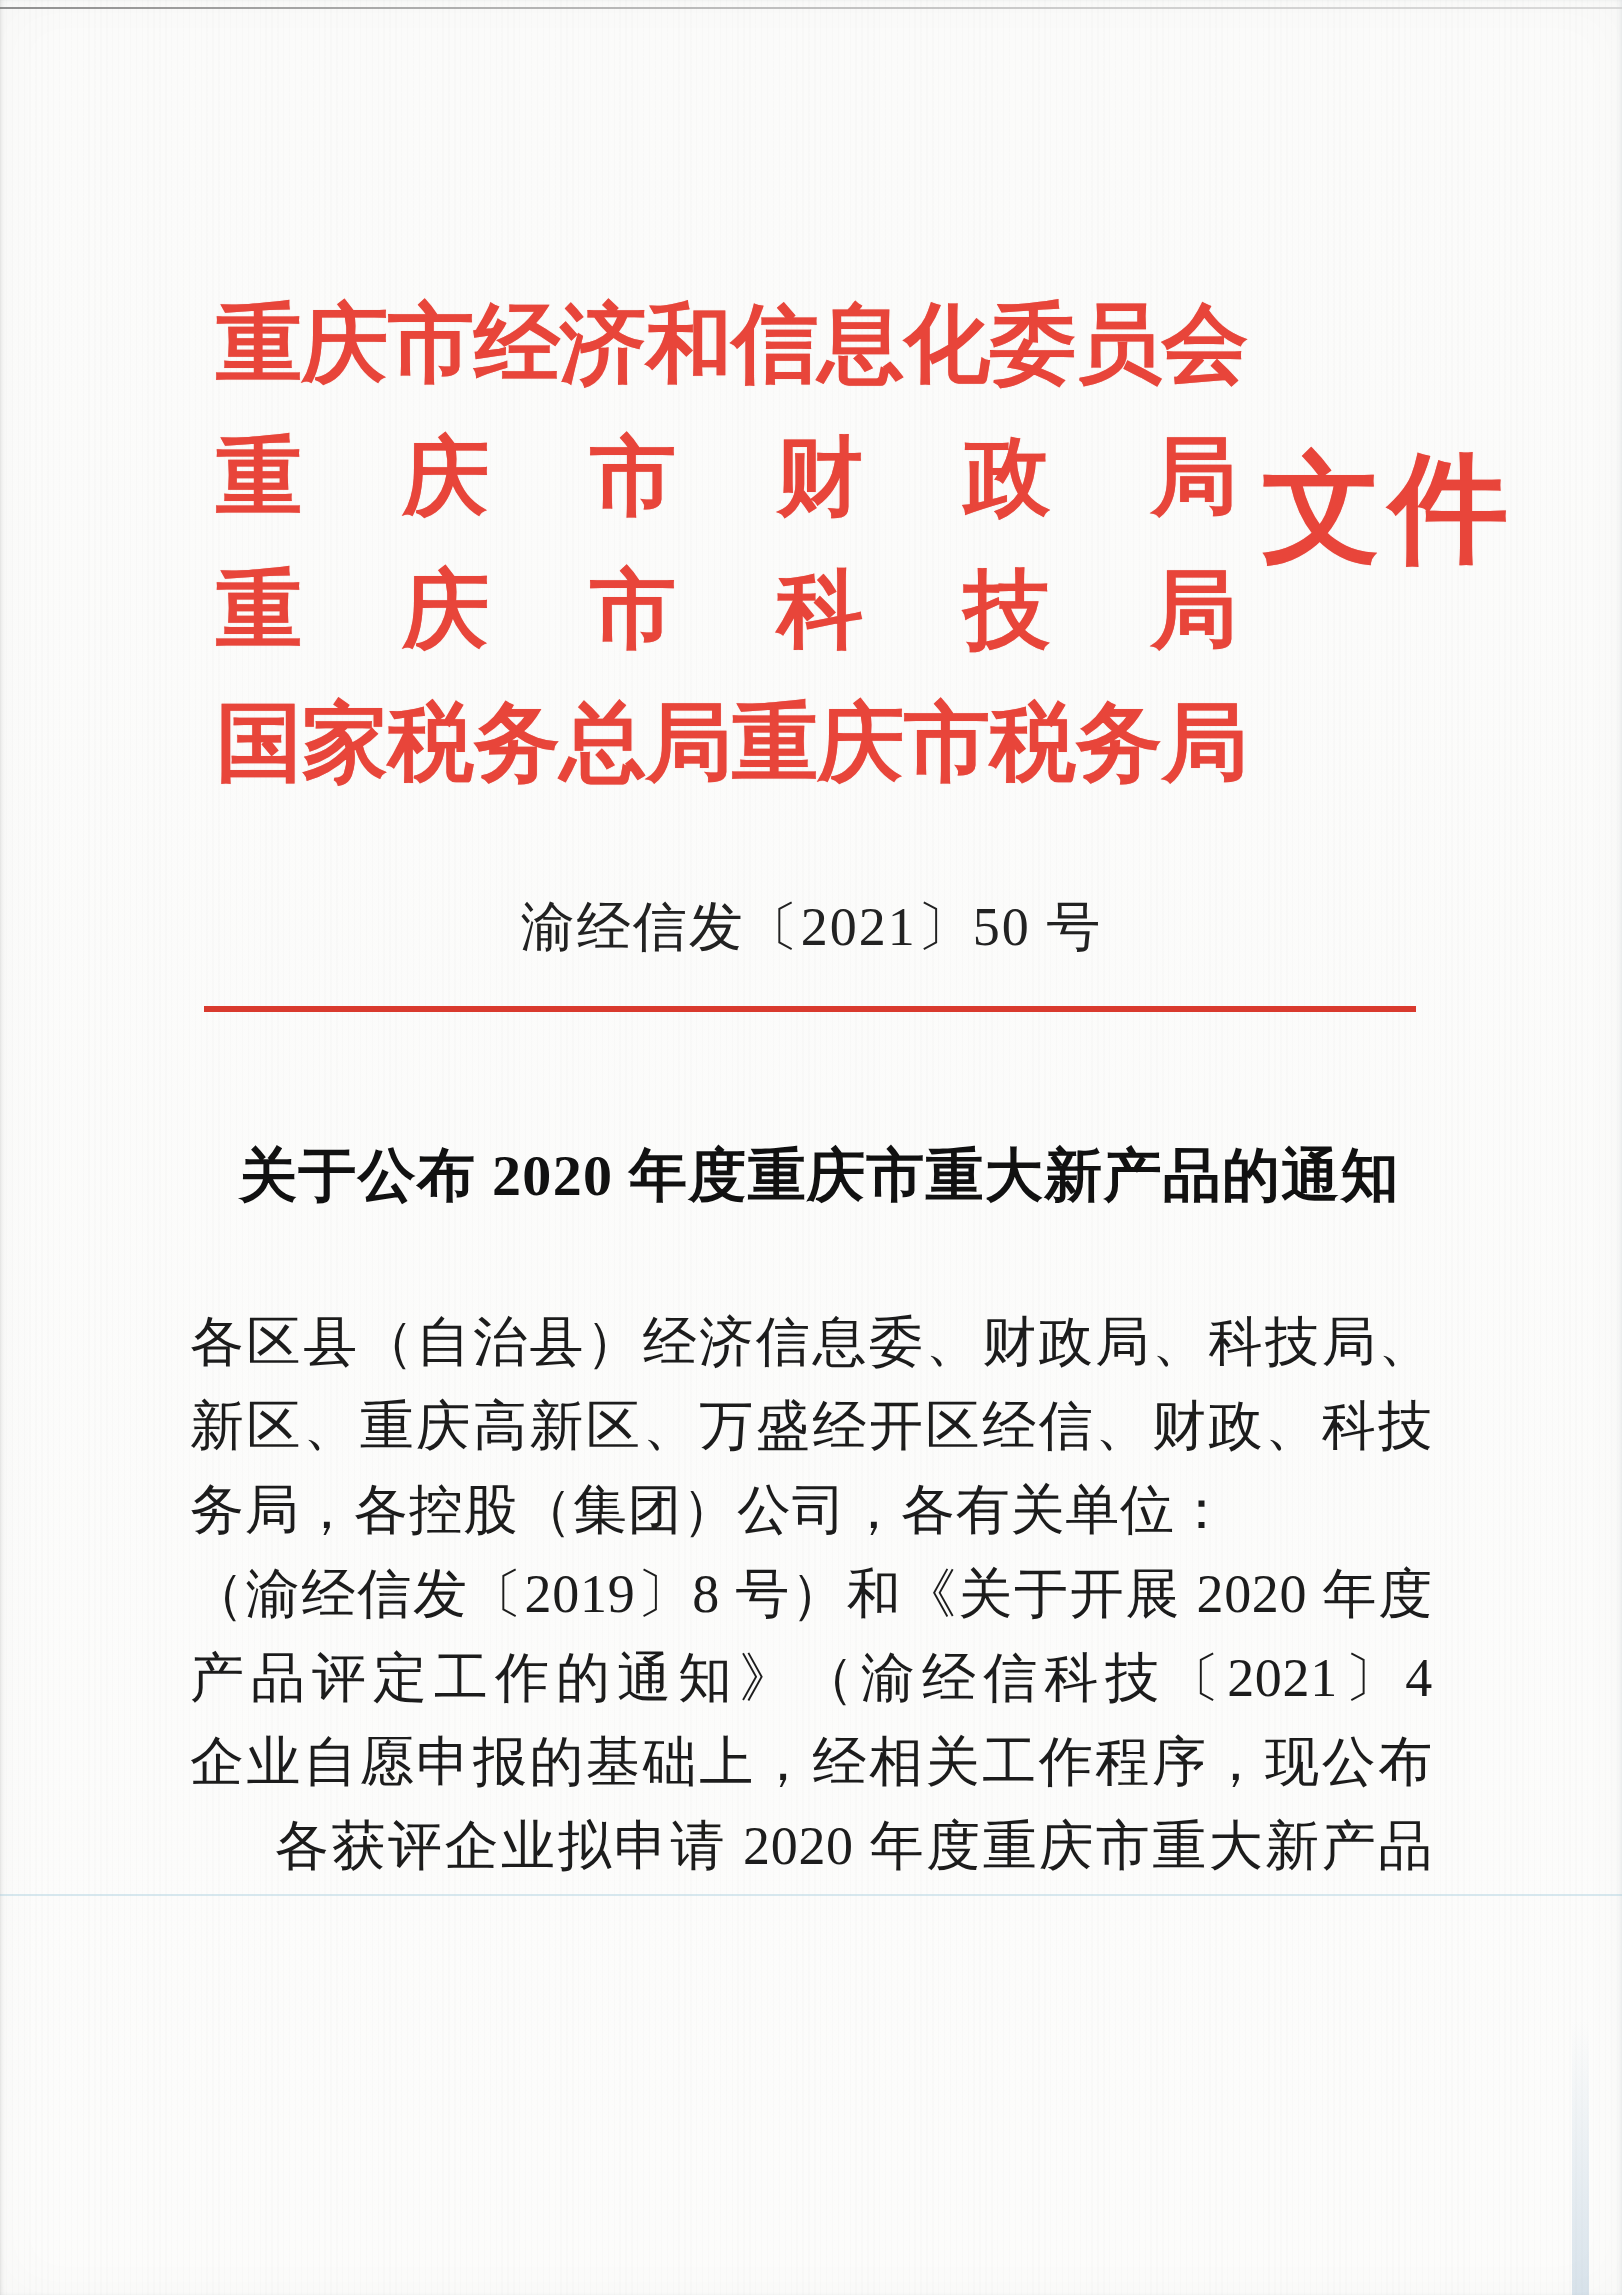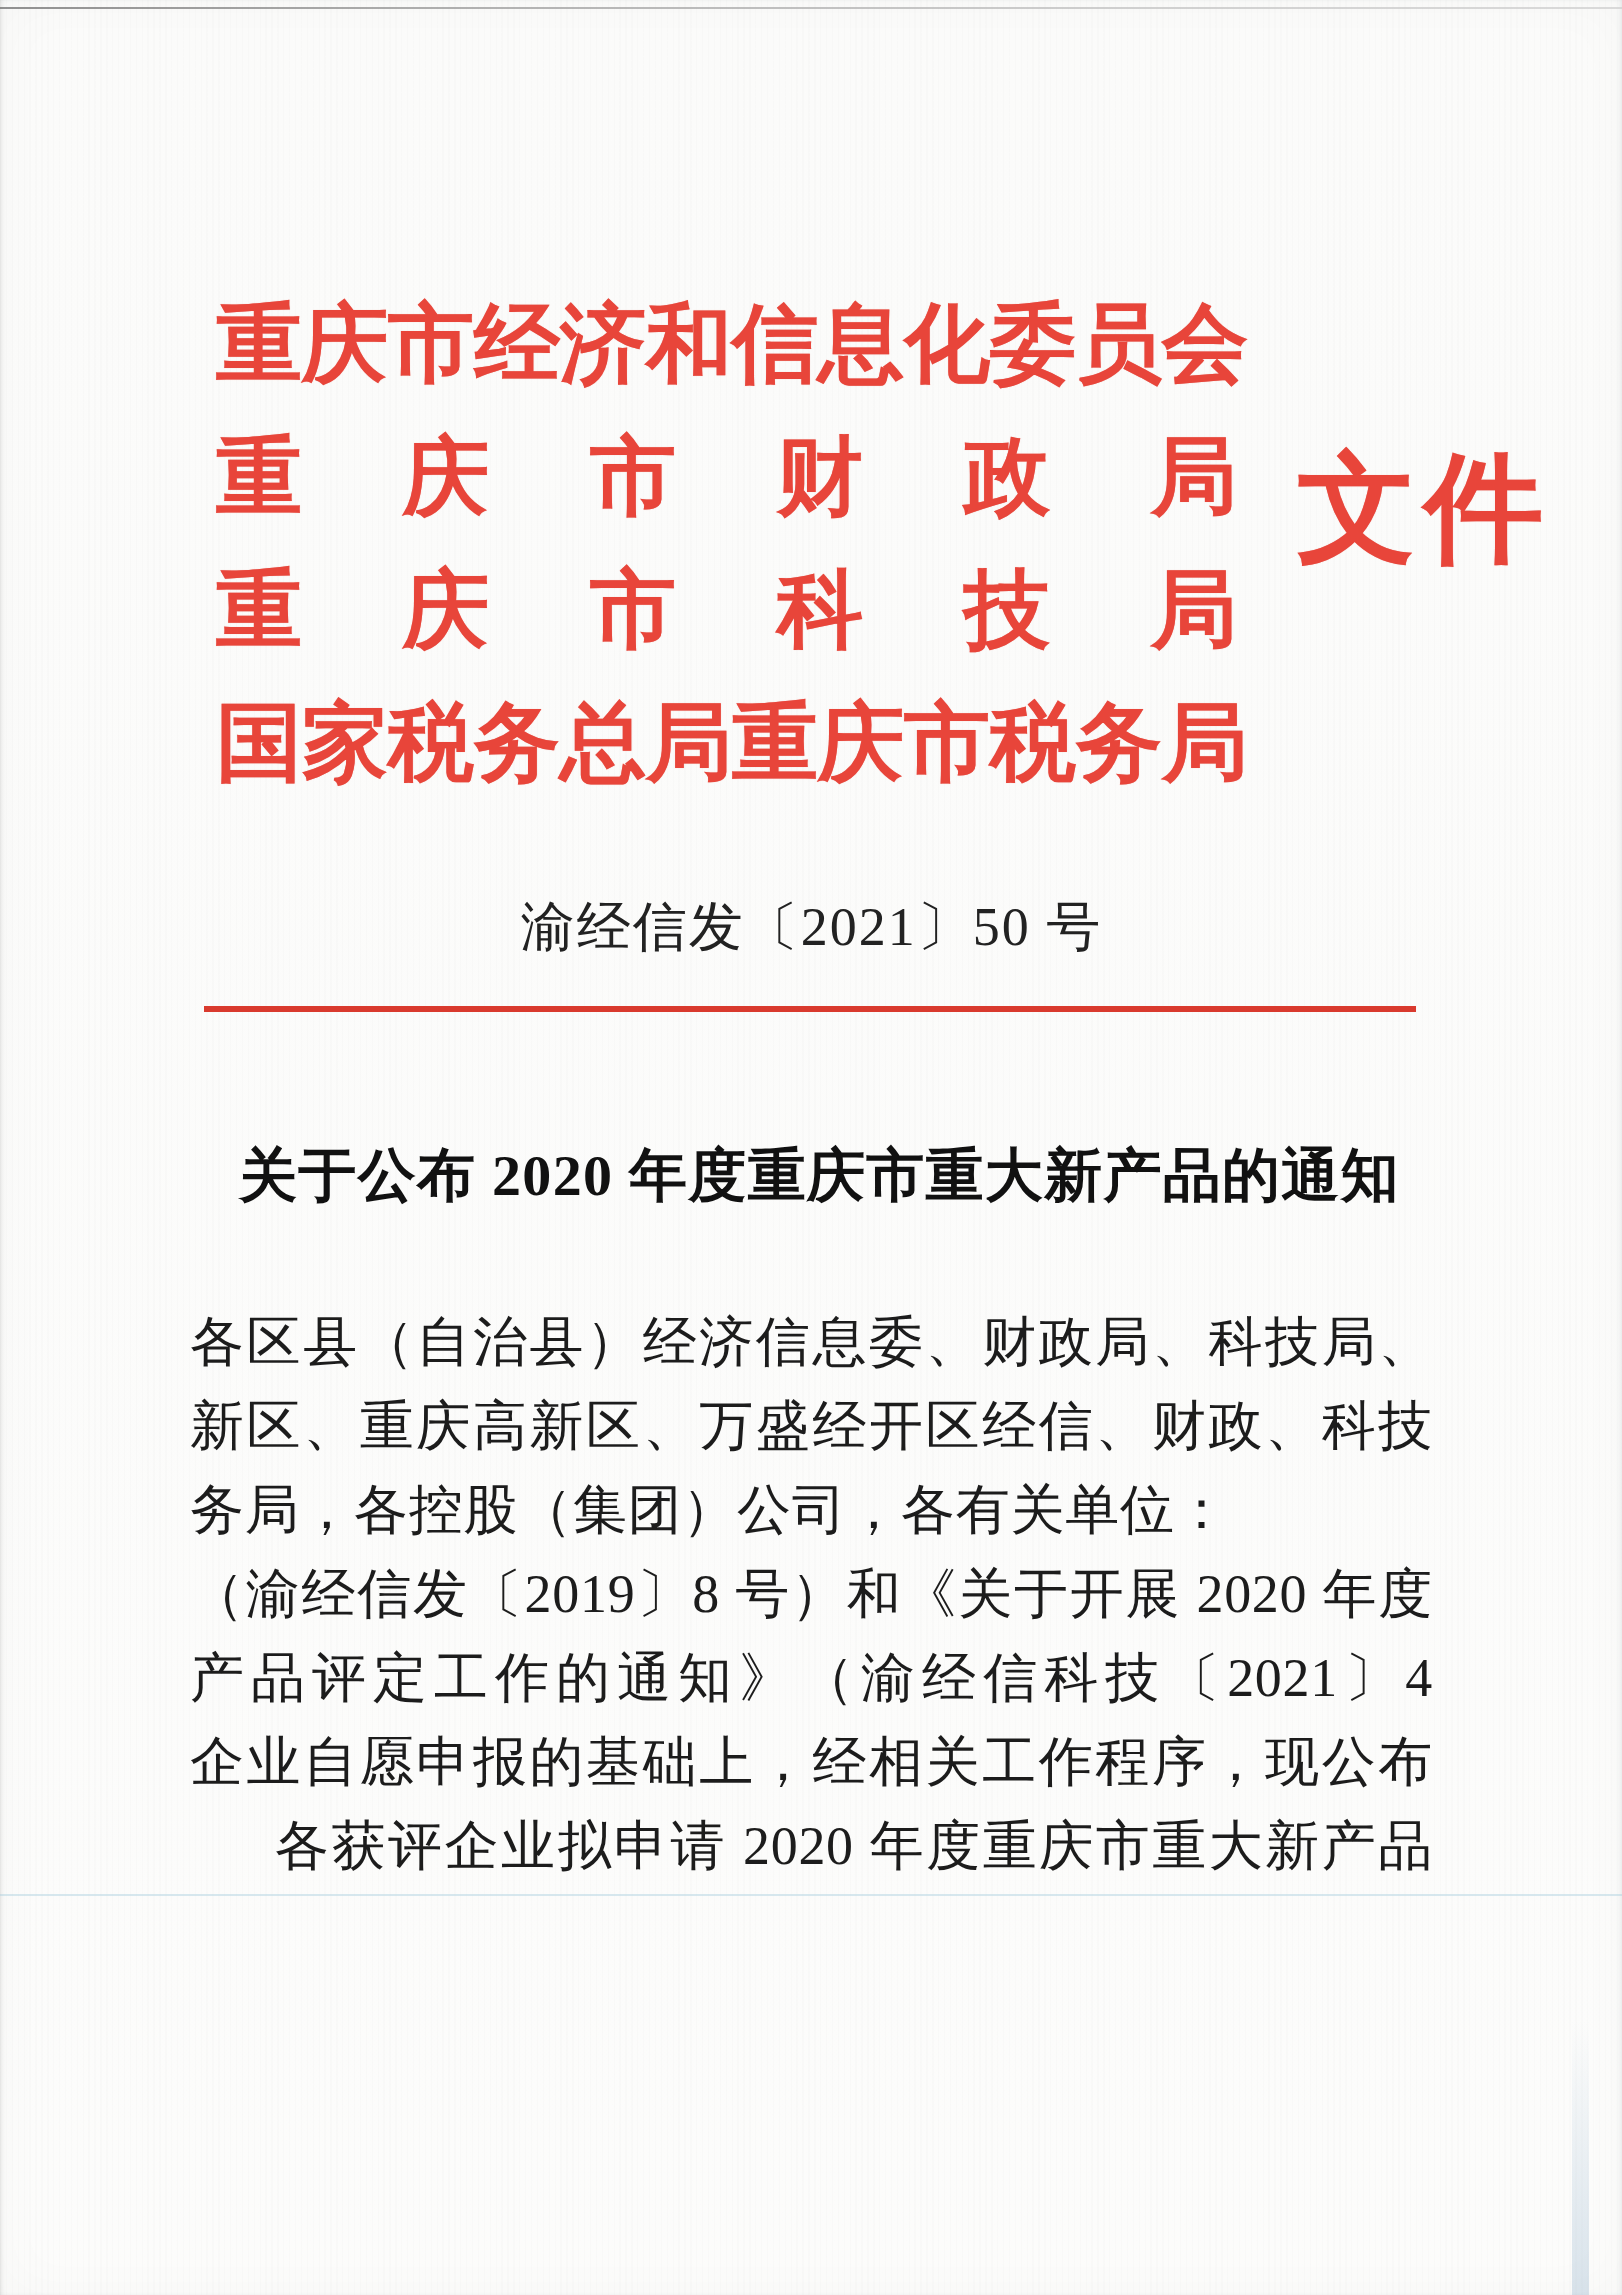--- a/index.html
+++ b/index.html
@@ -32,21 +32,20 @@
     height:133px;font-size:86px;line-height:1;
     text-shadow:0 0 0.7px rgba(217,58,46,.6);
   }
   .org-line .ch{display:inline-block;}
   .doc-type{
     position:absolute;left:1262px;top:444px;
     color:var(--red,#e8453a);
     font-size:119px;font-weight:bold;letter-spacing:7.9px;line-height:1.1;
     text-shadow:0 0 0.7px rgba(217,58,46,.6);
     white-space:nowrap;
-    margin-left:35px;
   }
   .doc-number{
     position:absolute;top:904px;left:0;width:100%;
     text-align:center;font-size:54px;line-height:47px;color:#222;
     letter-spacing:2px;
     font-family:Liberation Serif, serif;
   }
   .red-rule{
     position:absolute;top:1006px;left:204px;width:1212px;height:5.9px;
     background:var(--rule,#d93a2e);

